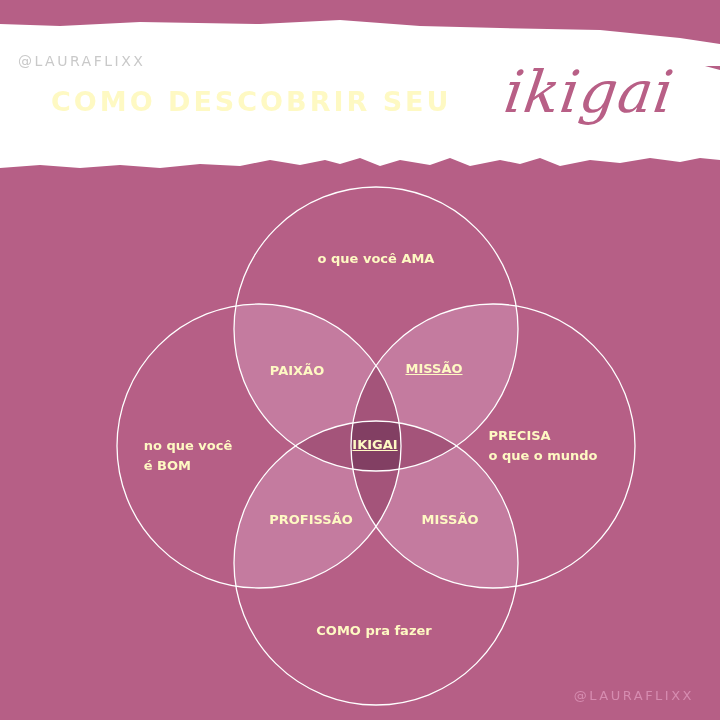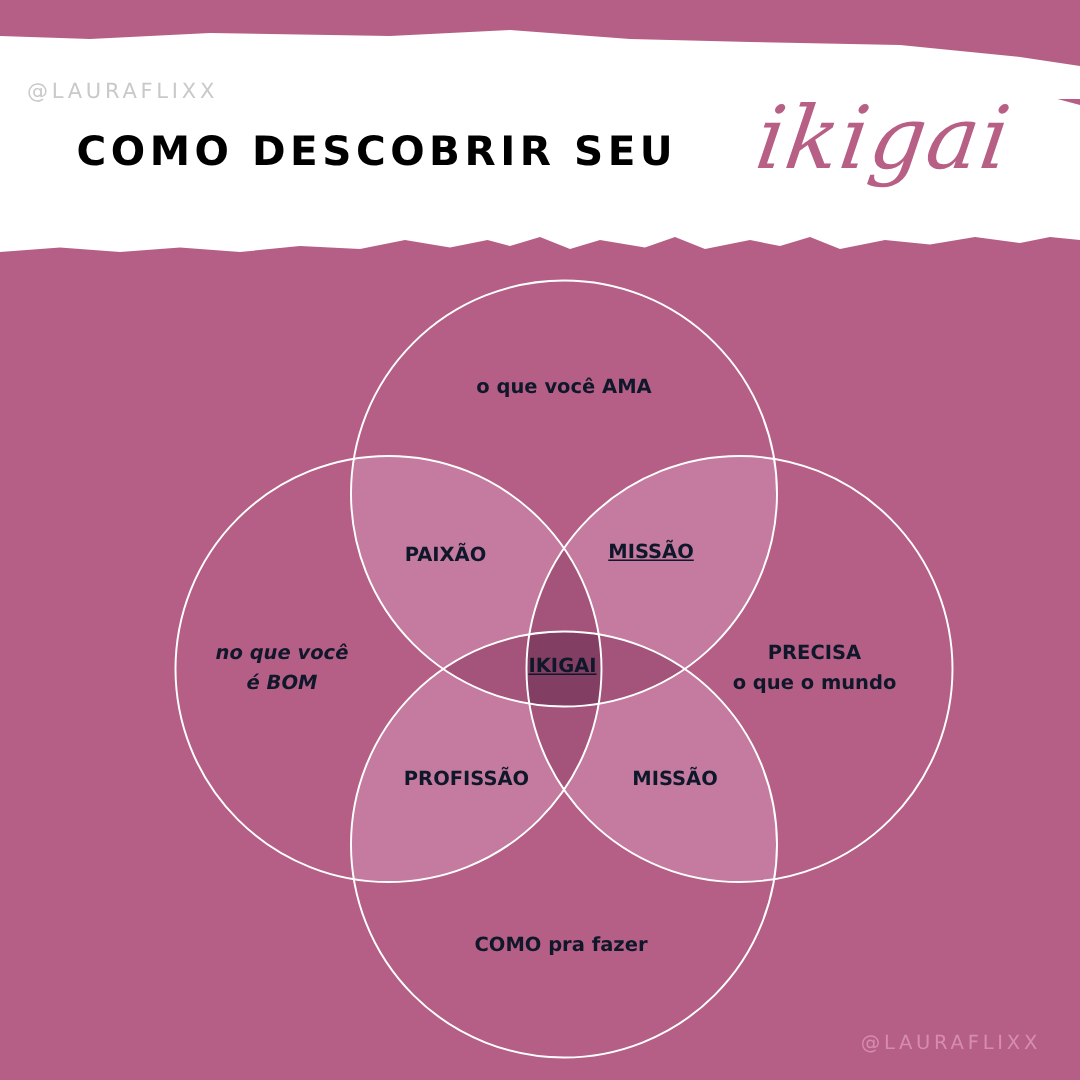--- a/index.html
+++ b/index.html
@@ -1,22 +1,22 @@
 <!DOCTYPE html>
 <html><head>
 <meta charset="utf-8">
 <style>
   html, body { margin:0; padding:0; }
   body { width:720px; height:720px; overflow:hidden; background:#b65f86; position:relative; font-family:"Liberation Sans", sans-serif; }
   .band { position:absolute; left:0; top:0; width:720px; height:200px; }
   .handle-top { position:absolute; left:18px; top:53px; font-family:"DejaVu Sans", sans-serif; font-size:14px; letter-spacing:2.5px; color:#c9c9c9; }
-  .title { position:absolute; left:51px; top:86px; font-family:"DejaVu Sans", sans-serif; font-weight:bold; font-size:27px; letter-spacing:3px; color:#000000; }
+  .title { position:absolute; left:51px; top:86px; font-family:"DejaVu Sans", sans-serif; font-weight:bold; font-size:27px; letter-spacing:3px; color:#fef9c3; }
   .script { position:absolute; left:505px; top:58px; font-family:"DejaVu Serif", serif; font-style:italic; font-size:58px; color:#b85f86; letter-spacing:1px; transform:skewX(-8deg); }
   .diagram { position:absolute; left:0; top:0; width:720px; height:720px; }
-  .lbl { position:absolute; color:#0f172a; font-family:"DejaVu Sans", sans-serif; font-weight:bold; font-size:13px; text-align:center; line-height:20px; transform:translate(-50%,-50%); white-space:nowrap; }
+  .lbl { position:absolute; color:#fef9c3; font-family:"DejaVu Sans", sans-serif; font-weight:bold; font-size:13px; text-align:left; line-height:20px; transform:translate(-50%,-50%); white-space:nowrap; }
   .lbl.outer { font-size:13px; }
   .ikigai { text-decoration:underline; font-size:13px; }
   .handle-bottom { position:absolute; right:26px; top:688px; font-family:"DejaVu Sans", sans-serif; font-size:13px; letter-spacing:2.5px; color:#d68cb0; }
 </style>
 </head>
 <body>
 
 <svg class="band" viewBox="0 0 720 200" xmlns="http://www.w3.org/2000/svg">
   <path fill="#ffffff" d="M0,24 L60,26 L140,22 L260,24 L340,20 L420,26 L500,28 L600,30 L680,38 L720,44 L720,66 L705,66 L720,70 L720,160 L700,158 L680,162 L650,158 L620,163 L590,160 L560,166 L540,158 L520,164 L500,160 L470,166 L450,158 L430,165 L400,160 L380,166 L360,158 L340,164 L325,160 L300,165 L270,160 L240,166 L200,164 L160,168 L120,165 L80,168 L40,165 L0,168 Z"></path>
 </svg>
@@ -67,21 +67,21 @@
 
   <circle cx="376" cy="329" r="142" fill="none" stroke="#fff" stroke-width="1.3"></circle>
   <circle cx="259" cy="446" r="142" fill="none" stroke="#fff" stroke-width="1.3"></circle>
   <circle cx="493" cy="446" r="142" fill="none" stroke="#fff" stroke-width="1.3"></circle>
   <circle cx="376" cy="563" r="142" fill="none" stroke="#fff" stroke-width="1.3"></circle>
 </svg>
 
 <div class="lbl outer" style="left:376px;top:259px;">
   <div>o que você AMA</div>
 </div>
-<div class="lbl outer" style="left:188px;top:446px;font-style:italic;">
+<div class="lbl outer" style="left:188px;top:456px;">
   <div>no que você</div>
   <div>é BOM</div>
 </div>
 <div class="lbl outer" style="left:543px;top:446px;">
   <div>PRECISA</div>
   <div>o que o mundo</div>
 </div>
 <div class="lbl outer" style="left:374px;top:631px;">
   <div>COMO pra fazer</div>
 </div>

